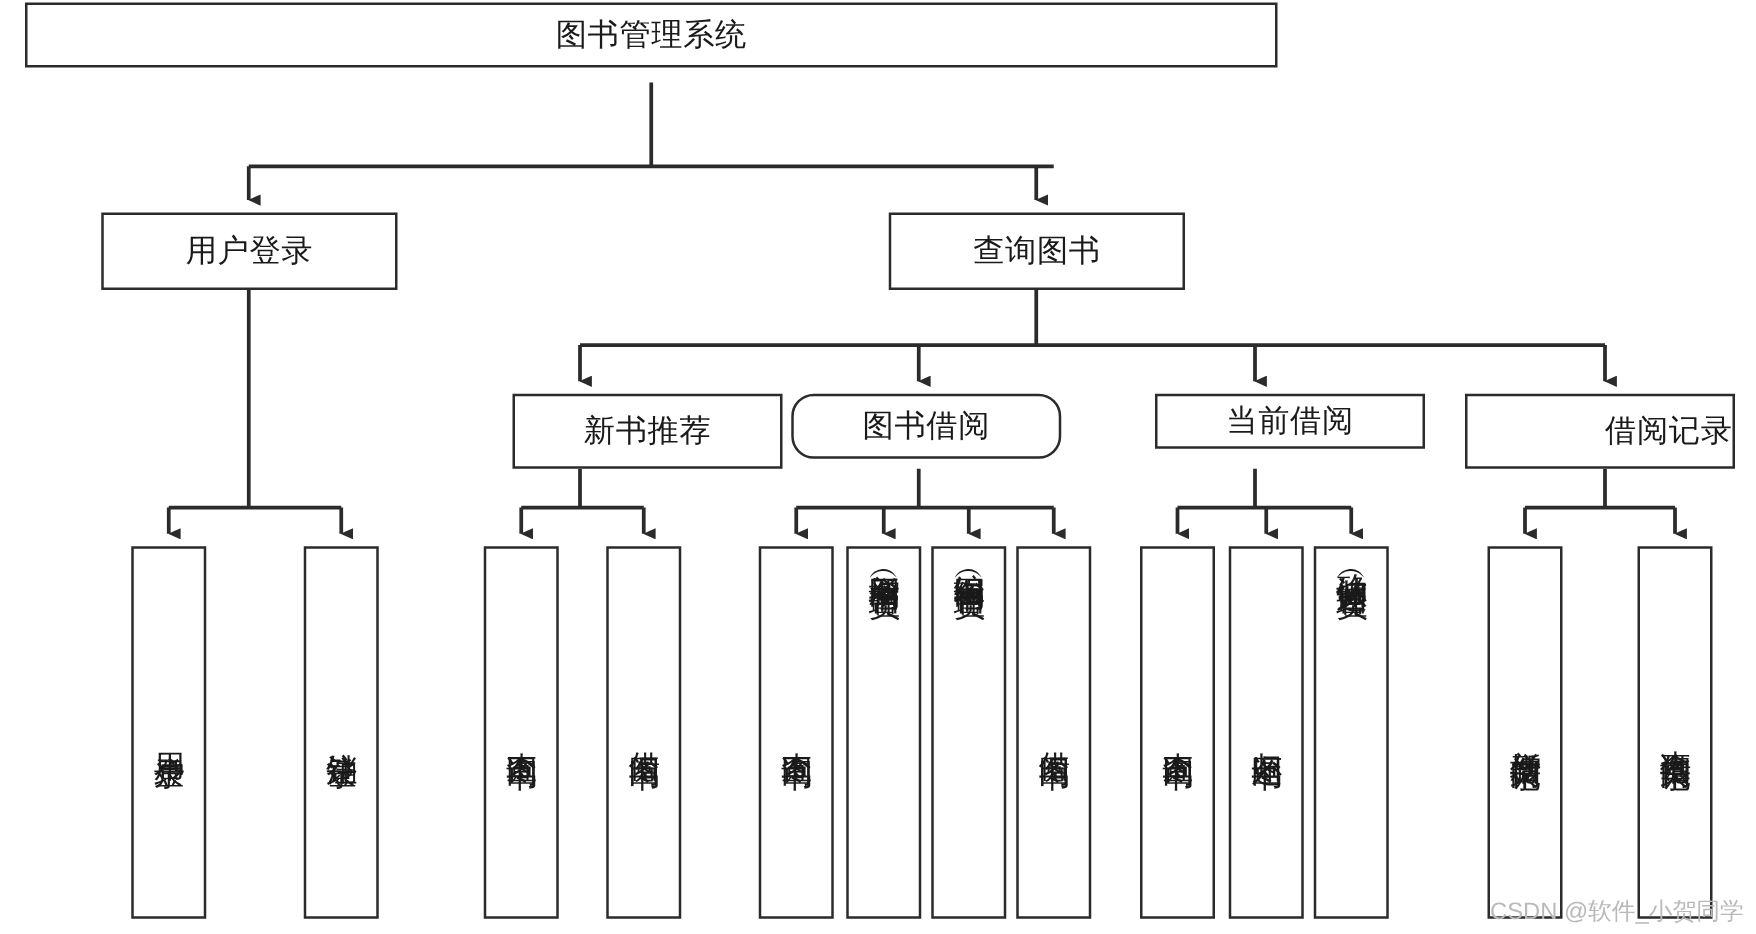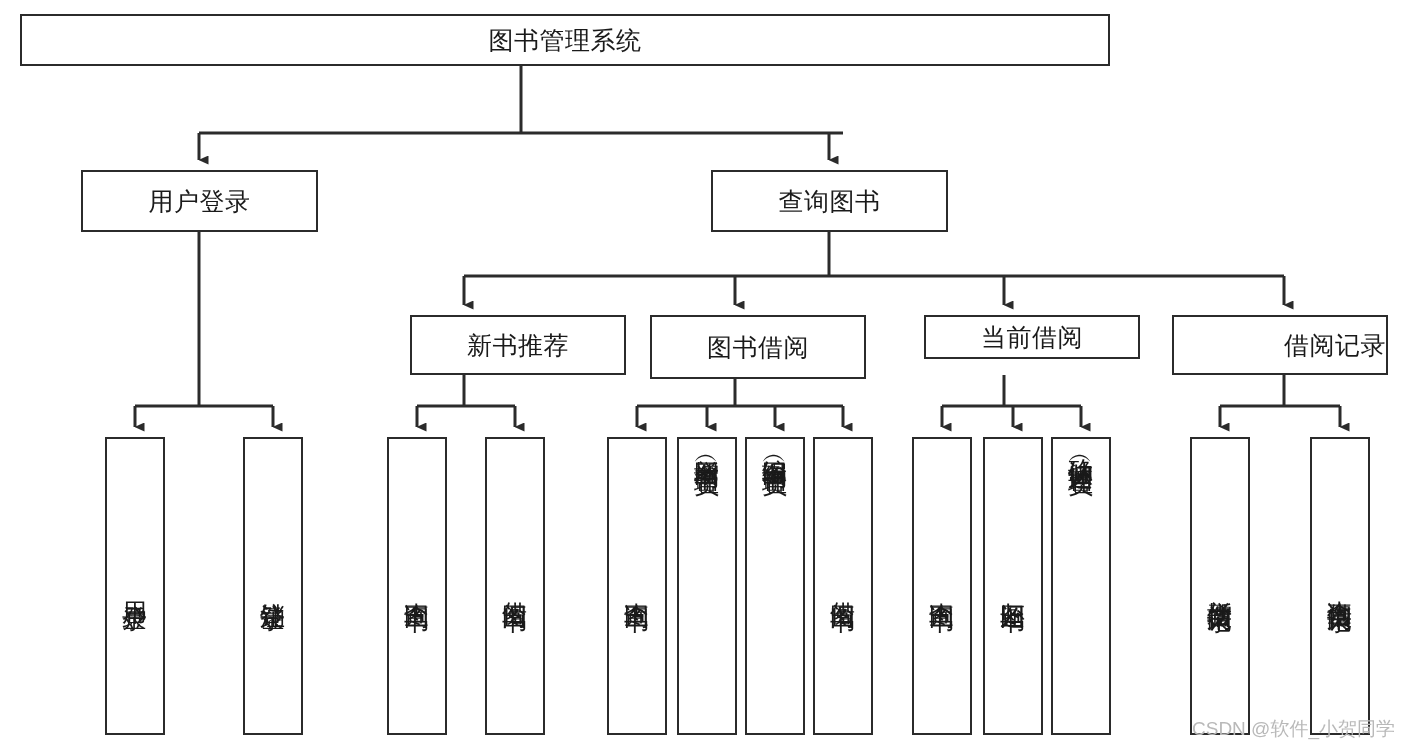--- a/index.html
+++ b/index.html
@@ -140,35 +140,35 @@
     <g stroke="#2b2b2b" stroke-width="3" fill="none">
       <path d="M1284,375 L1284,406"></path>
       <path d="M1220,406 L1340,406"></path>
     </g>
     <g stroke="#2b2b2b" stroke-width="3" fill="none" marker-end="url(#arrowhead)">
       <path d="M1220,406 L1220,427"></path>
       <path d="M1340,406 L1340,427"></path>
     </g>
   </svg>
 
-  <div class="node horiz" style="left:20px; top:14px; width:1090px; height:52px;">
+  <div class="node horiz" style="left:20px; top:2px; width:1002px; height:52px;">
     <span class="label">图书管理系统</span>
   </div>
 
   <div class="node horiz" style="left:81px; top:170px; width:237px; height:62px;">
     <span class="label">用户登录</span>
   </div>
   <div class="node horiz" style="left:711px; top:170px; width:237px; height:62px;">
     <span class="label">查询图书</span>
   </div>
 
   <div class="node horiz" style="left:362px; top:315px; width:216px; height:60px;margin-left:48px;">
     <span class="label">新书推荐</span>
   </div>
-  <div class="node horiz" style="left:650px; top:315px; width:216px; height:64px;">
+  <div class="node horiz" style="left:633px; top:315px; width:216px; height:52px;border-radius:18px;">
     <span class="label">图书借阅</span>
   </div>
   <div class="node horiz" style="left:924px; top:315px; width:216px; height:44px;">
     <span class="label">当前借阅</span>
   </div>
   <div class="node horiz" style="left:1172px; top:315px; width:216px; height:60px;justify-content:flex-end;">
     <span class="label">借阅记录</span>
   </div>
 
   <div class="node vert centered" style="left:105px; top:437px; width:60px; height:298px;">

